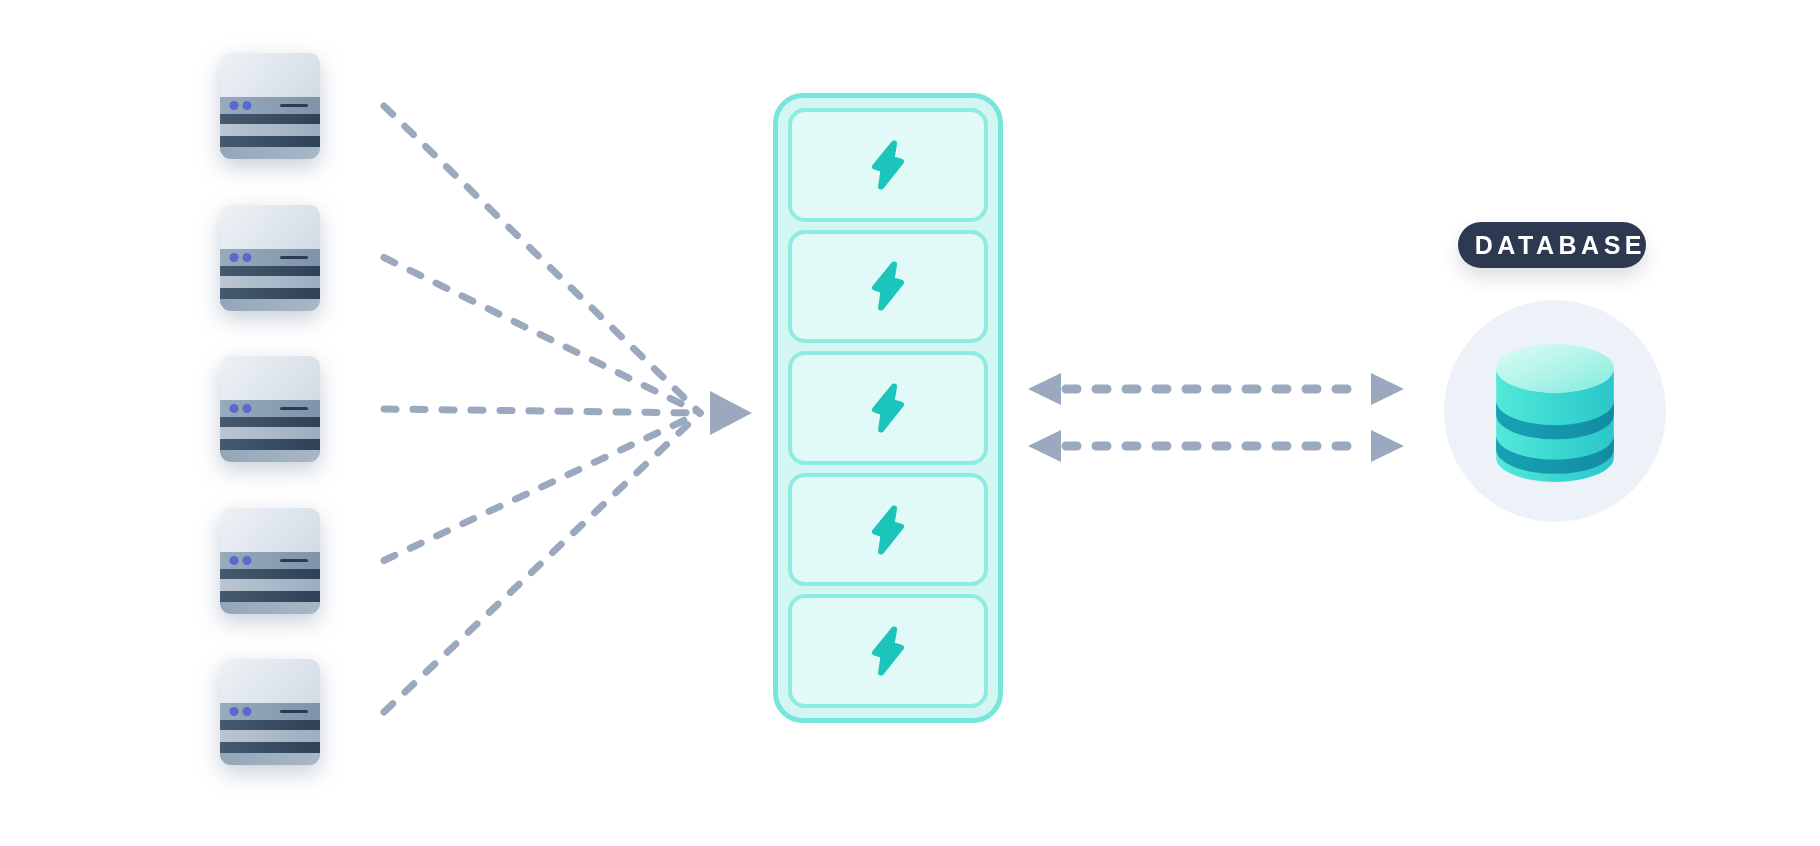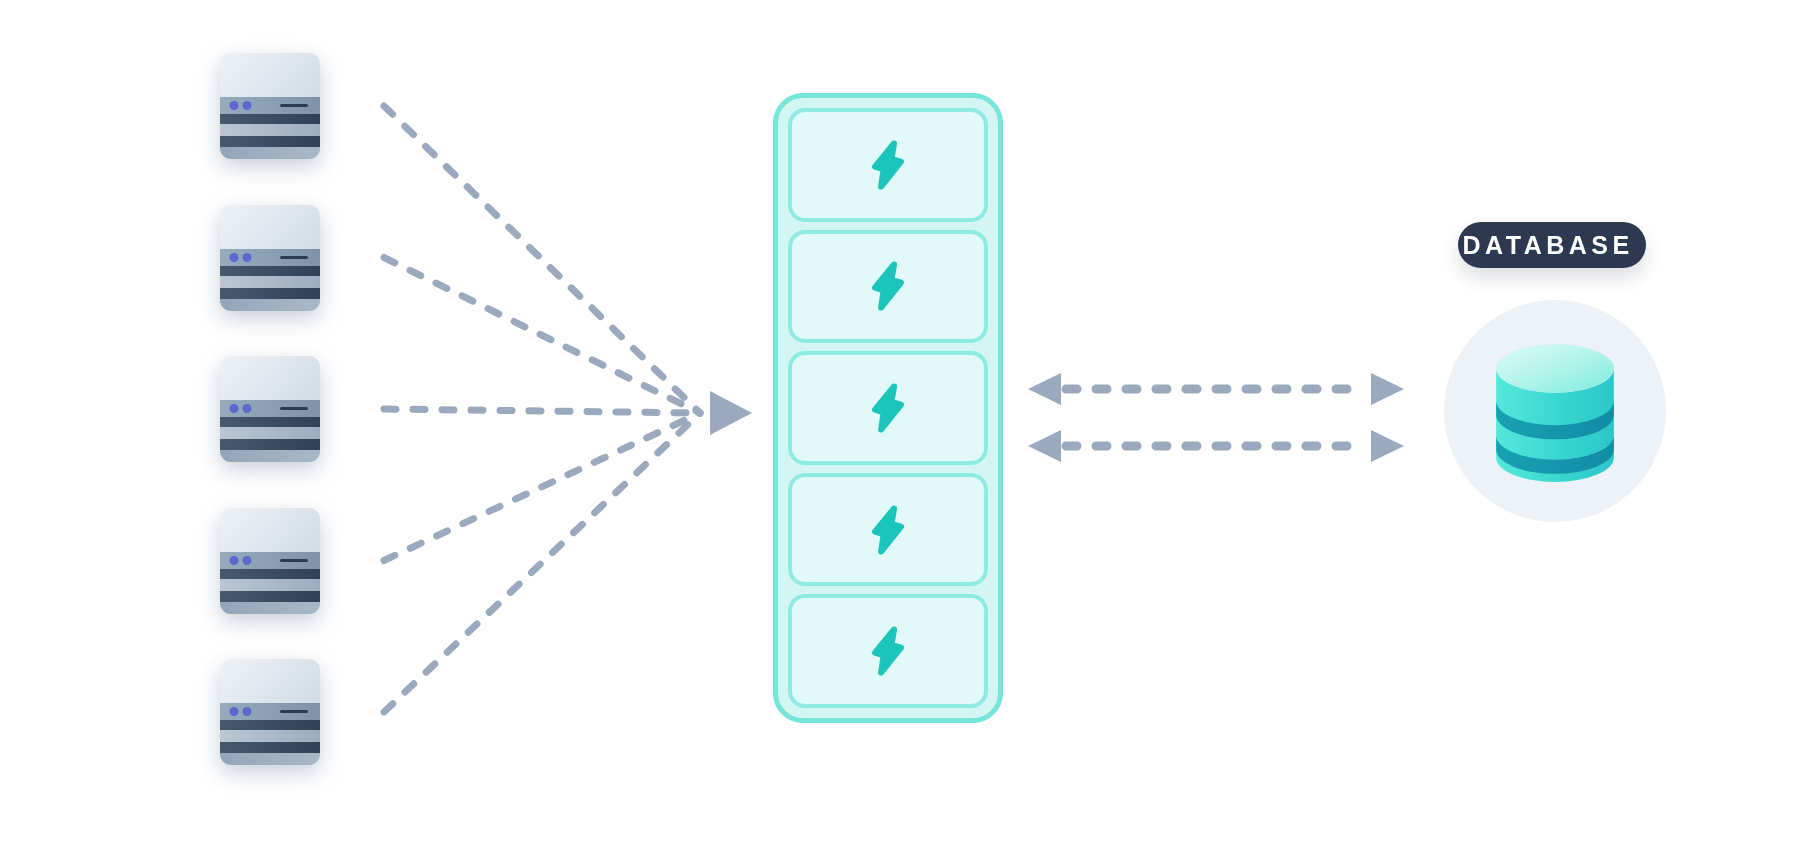--- a/index.html
+++ b/index.html
@@ -18,21 +18,21 @@
   .pool{position:absolute;left:773px;top:93px;width:230px;height:630px;box-sizing:border-box;
         border:5px solid var(--pool_border);border-radius:30px;background:var(--pool_fill);
         padding:10px;display:flex;flex-direction:column;gap:8px;}
   .slot{flex:1;box-sizing:border-box;border:4px solid var(--slot_border);border-radius:17px;
         background:var(--slot_fill);display:flex;align-items:center;justify-content:center;
         color:var(--teal_accent);}
   .slot svg{width:38px;height:52px;}
 
   
   .db-label{position:absolute;left:1458px;top:222px;width:188px;height:46px;border-radius:23px;
-            background:var(--navy_pill);color:#fff;display:flex;align-items:center;justify-content:flex-start;
+            background:var(--navy_pill);color:#fff;display:flex;align-items:center;justify-content:flex-end;
             font-weight:bold;font-size:25px;letter-spacing:4.5px;text-indent:4.5px;
             box-shadow:0 10px 18px rgba(44,57,80,.16);}
   .db-circle{position:absolute;left:1444px;top:300px;width:222px;height:222px;border-radius:50%;
              background:var(--circle_bg);display:flex;align-items:center;justify-content:center;}
   .db-circle svg{width:122px;height:142px;margin-top:4px;}
 </style>
 </head>
 <body>
 
 <div class="canvas">

